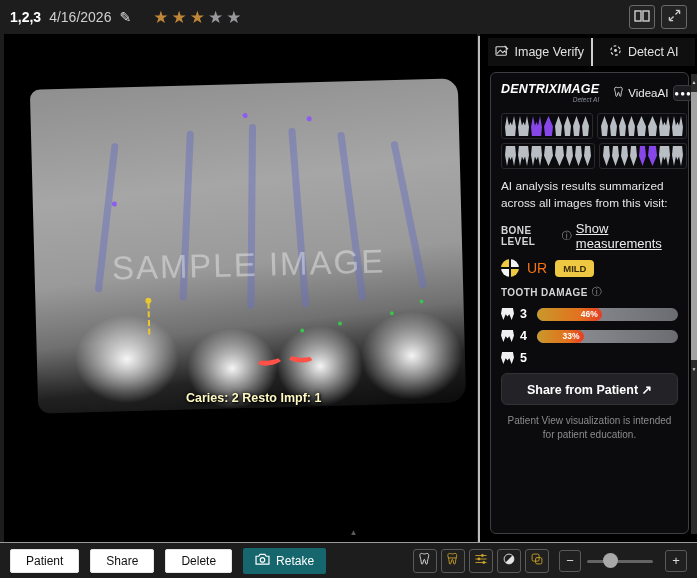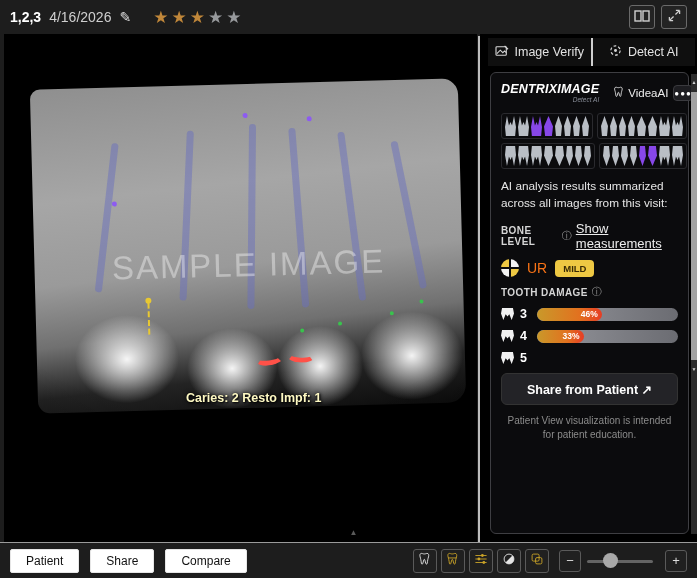--- a/index.html
+++ b/index.html
@@ -354,21 +354,30 @@
     <div class="scrollbar">
       <span class="sb-arrow sb-up">▲</span>
       <div class="sb-thumb"></div>
       <span class="sb-arrow sb-down">▼</span>
     </div>
   </aside>
 
   <footer class="bottombar">
     <button class="fbtn">Patient</button>
     <button class="fbtn">Share</button>
-    <button class="fbtn">Compare</button>
+    <button class="fbtn">Delete</button>
+    <button class="retake">
+      <span>
+        <svg width="15" height="12" viewBox="0 0 16 13">
+            <path d="M1 3.5 h3 l1.4-2 h5.2 l1.4 2 h3 v8.5 h-14 Z" fill="none" stroke="#fff" stroke-width="1.3"></path>
+            <circle cx="8" cy="7.5" r="2.4" fill="none" stroke="#fff" stroke-width="1.3"></circle>
+          </svg>
+      </span>
+      <span>Retake</span>
+    </button>
 
     <div class="tools">
       <button class="tool">
         <span>
           <svg width="14" height="14" viewBox="0 0 20 20">
               <path d="M5 2 C2.8 2 2.2 4.5 3 7 C3.8 9.5 4.3 12 4.8 16 C5 17.8 6.6 17.8 7 16 L8.2 11.5 C8.6 10.2 9.4 10.2 9.8 11.5 L11 16 C11.4 17.8 13 17.8 13.2 16 C13.7 12 14.2 9.5 15 7 C15.8 4.5 15.2 2 13 2 C11.5 2 11.2 2.8 9 2.8 C6.8 2.8 6.5 2 5 2 Z" fill="none" stroke="#e4e4e4" stroke-width="1.3"></path>
             </svg>
         </span>
       </button>
       <button class="tool">

